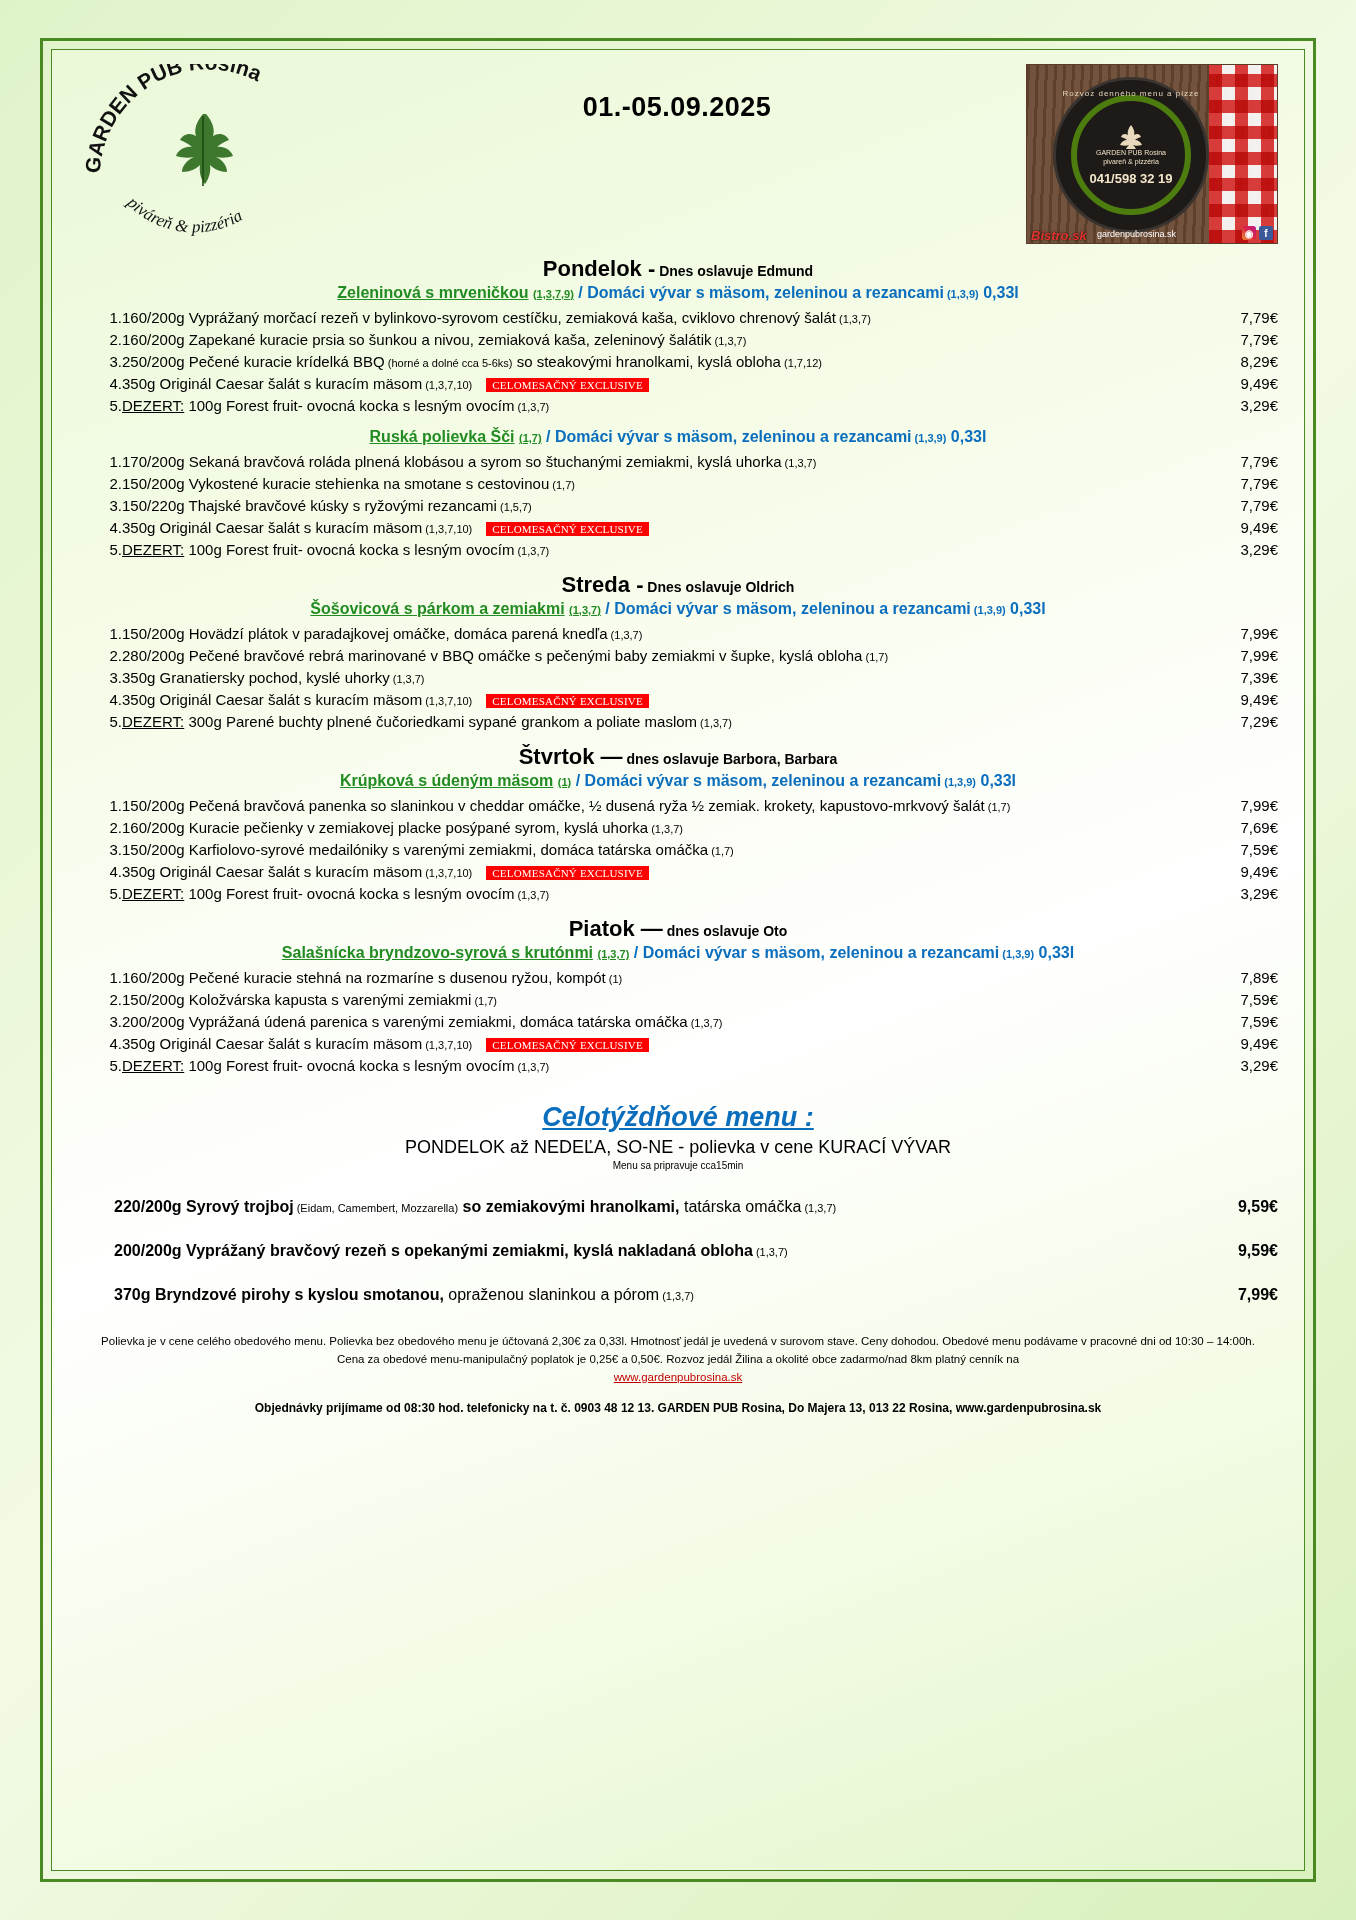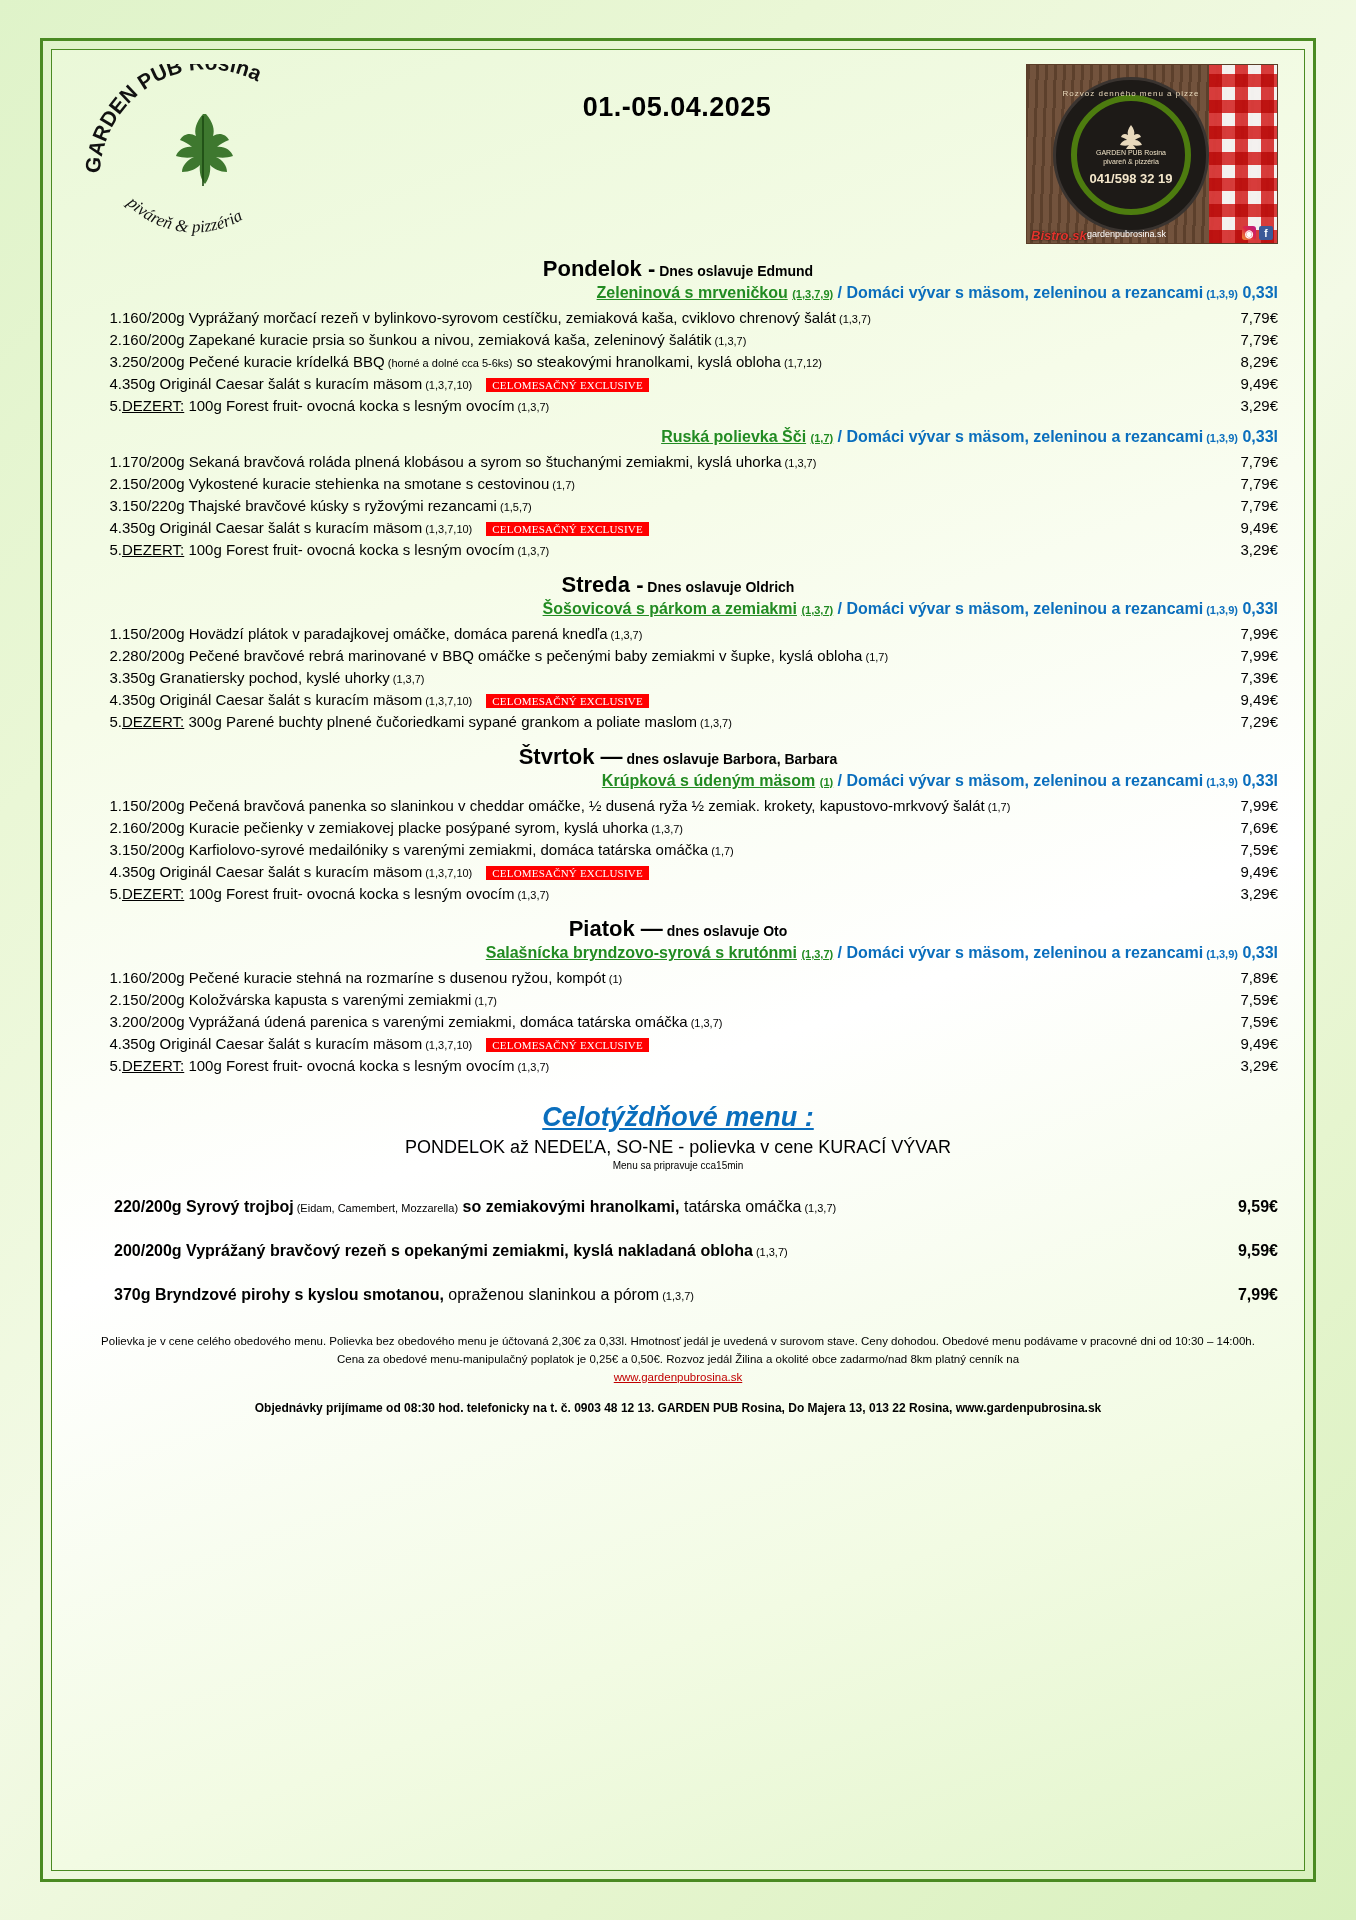--- a/index.html
+++ b/index.html
@@ -143,20 +143,21 @@
     font-weight: bold;
     font-style: italic;
     color: #e2342c;
     text-shadow: 0 0 2px #000;
   }
   .stamp .web {
     position: absolute;
     left: 60px; bottom: 4px;
     font-size: 9px;
     color: #fff;
+    padding-left: 10px;
   }
   .stamp .social {
     position: absolute;
     right: 4px; bottom: 3px;
     display: flex;
     gap: 3px;
   }
   .stamp .social span {
     width: 14px; height: 14px;
     font-size: 10px;
@@ -179,21 +180,21 @@
     color: #000;
   }
   .day-saint {
     font-size: 14px;
     font-weight: bold;
     color: #000;
   }
   .soup-line {
     font-size: 16px;
     font-weight: bold;
-    text-align: right;
+    text-align: center;
     margin: 2px 0 4px 0;
   }
   .soup-a { color: #228B22; text-decoration: underline; }
   .soup-b { color: #0a6ebd; }
   .soup-c { color: #0a6ebd; }
   .alg { font-size: 11px; font-weight: bold; }
 
   table.items {
     width: 100%;
     border-collapse: collapse;
@@ -300,21 +301,21 @@
             </text>
 
             <g transform="translate(125,92)">
               <path d="M0,-42 C-7,-34 -9,-26 -7,-20 C-13,-24 -20,-22 -23,-16 C-18,-14 -14,-12 -11,-9 C-18,-10 -25,-6 -27,0 C-20,2 -14,2 -9,1 C-16,4 -21,10 -21,16 C-13,16 -7,13 -3,9 C-4,16 -2,24 2,28 C6,23 8,15 7,9 C11,13 17,16 24,16 C24,10 20,4 13,1 C18,2 24,2 30,0 C28,-6 21,-10 14,-9 C17,-12 21,-14 26,-16 C23,-22 16,-24 10,-20 C12,-26 10,-34 3,-42 Z" fill="#2f6d1f" opacity="0.92"></path>
               <path d="M0,-40 L0,30" stroke="#1c4a12" stroke-width="1.6" fill="none"></path>
             </g>
           </svg>
         </div>
 
         <div class="title-block">
-          <div class="doc-date">01.-05.04.2025</div>
+          <div class="doc-date">01.-05.09.2025</div>
         </div>
 
         <div class="stamp">
           <div class="woodgrain"></div>
           <div class="checker"></div>
           <div class="seal">
             <div class="seal-top">Rozvoz denného menu a pizze</div>
             <div class="seal-inner">
               <svg width="26" height="26" viewBox="0 0 26 26">
                 <path d="M13,2 C10,6 9,9 10,12 C7,10 4,11 3,14 C6,15 8,16 9,17 C6,17 3,19 2,22 C6,23 9,23 11,22 C9,24 8,26 8,26 L18,26 C18,26 17,24 15,22 C17,23 20,23 24,22 C23,19 20,17 17,17 C18,16 20,15 23,14 C22,11 19,10 16,12 C17,9 16,6 13,2 Z" fill="#e8d9bc"></path>

